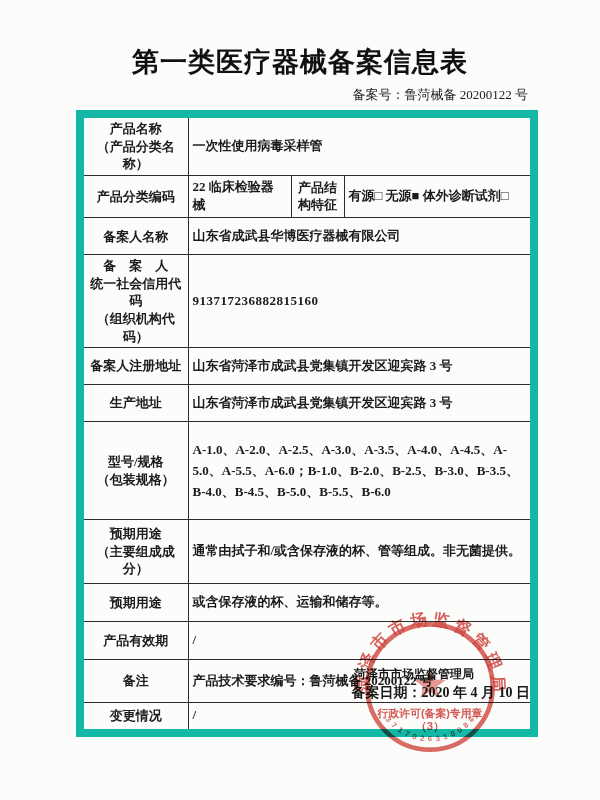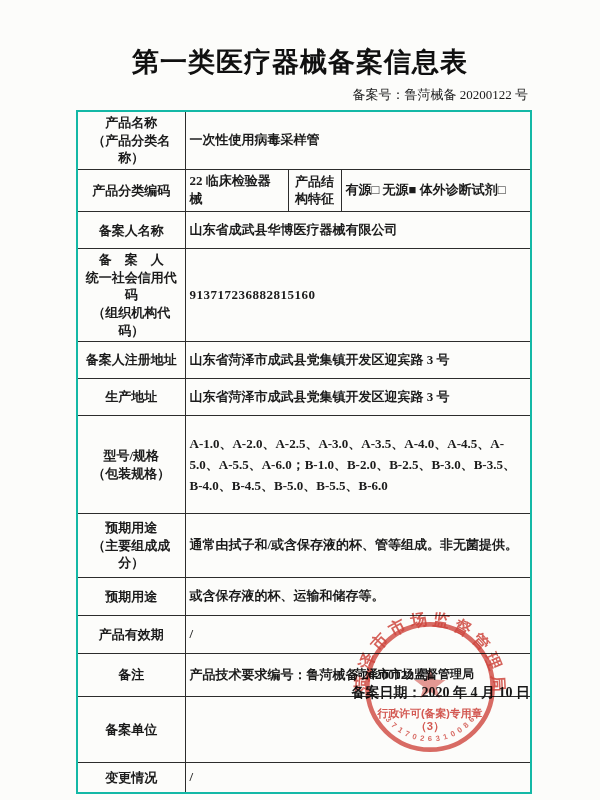--- a/index.html
+++ b/index.html
@@ -15,21 +15,21 @@
     font-family:"Liberation Sans","DejaVu Sans",sans-serif;
     font-size:27px; font-weight:bold; letter-spacing:1px; color:#101010;
   }
   .record-no {
     position:absolute; top:86px; left:0; width:528px;
     text-align:right; font-size:13px; font-weight:normal; color:#1a1a1a;
   }
   table.form-table {
     position:absolute; left:76px; top:110px; width:454px;
     border-collapse:collapse; table-layout:fixed;
-    border:2px solid #14b8a6;
+    border:8px solid #14b8a6;
   }
   .form-table td {
     border:1px solid #2c2c2c;
     font-size:13px; font-weight:bold; color:#1b1b1b;
     padding:2px 4px; vertical-align:middle;
     overflow:hidden;
   }
   .lbl { text-align:center; white-space:pre-line; line-height:1.35; }
   .val { text-align:left; padding-left:9px; line-height:1.45; }
   .num { font-weight:normal; letter-spacing:0.5px; }
@@ -113,24 +113,20 @@
         <td class="val" colspan="3">或含保存液的杯、运输和储存等。</td>
       </tr>
       <tr class="r10">
         <td class="lbl">产品有效期</td>
         <td class="val" colspan="3">/</td>
       </tr>
       <tr class="r11">
         <td class="lbl">备注</td>
         <td class="val" colspan="3">产品技术要求编号：鲁菏械备 20200122 号</td>
       </tr>
-      <tr class="r12">
-        <td class="lbl">备案单位</td>
-        <td class="val" colspan="3"></td>
-      </tr>
       <tr class="r13">
         <td class="lbl">变更情况</td>
         <td class="val" colspan="3">/</td>
       </tr>
     </tbody>
   </table>
 
   <div class="seal-text">
     <div class="l1">菏泽市市场监督管理局</div>
     <div class="l2">备案日期：2020 年 4 月 10 日</div>

